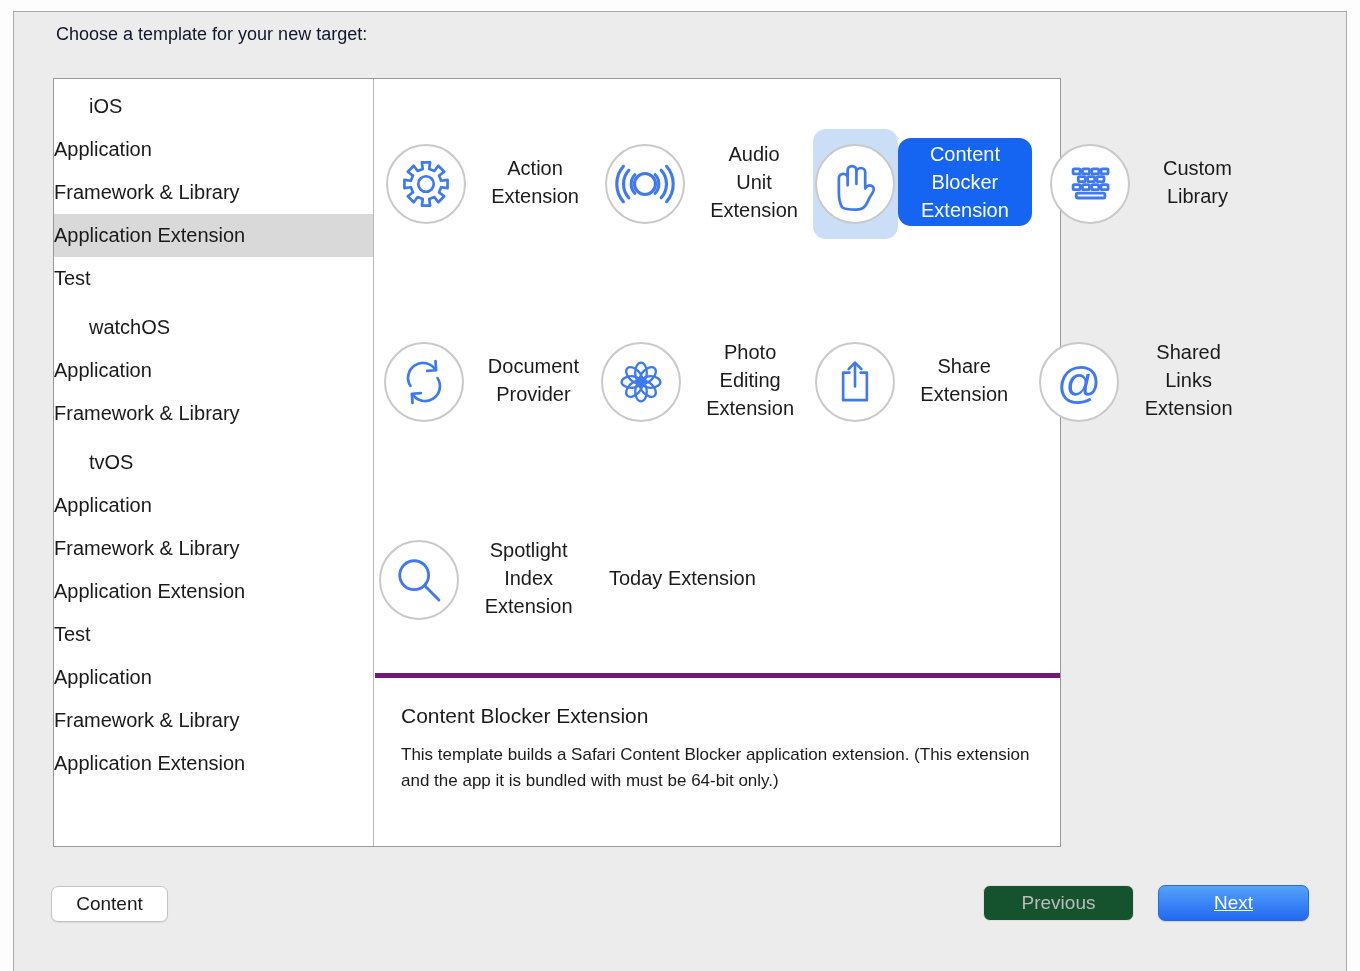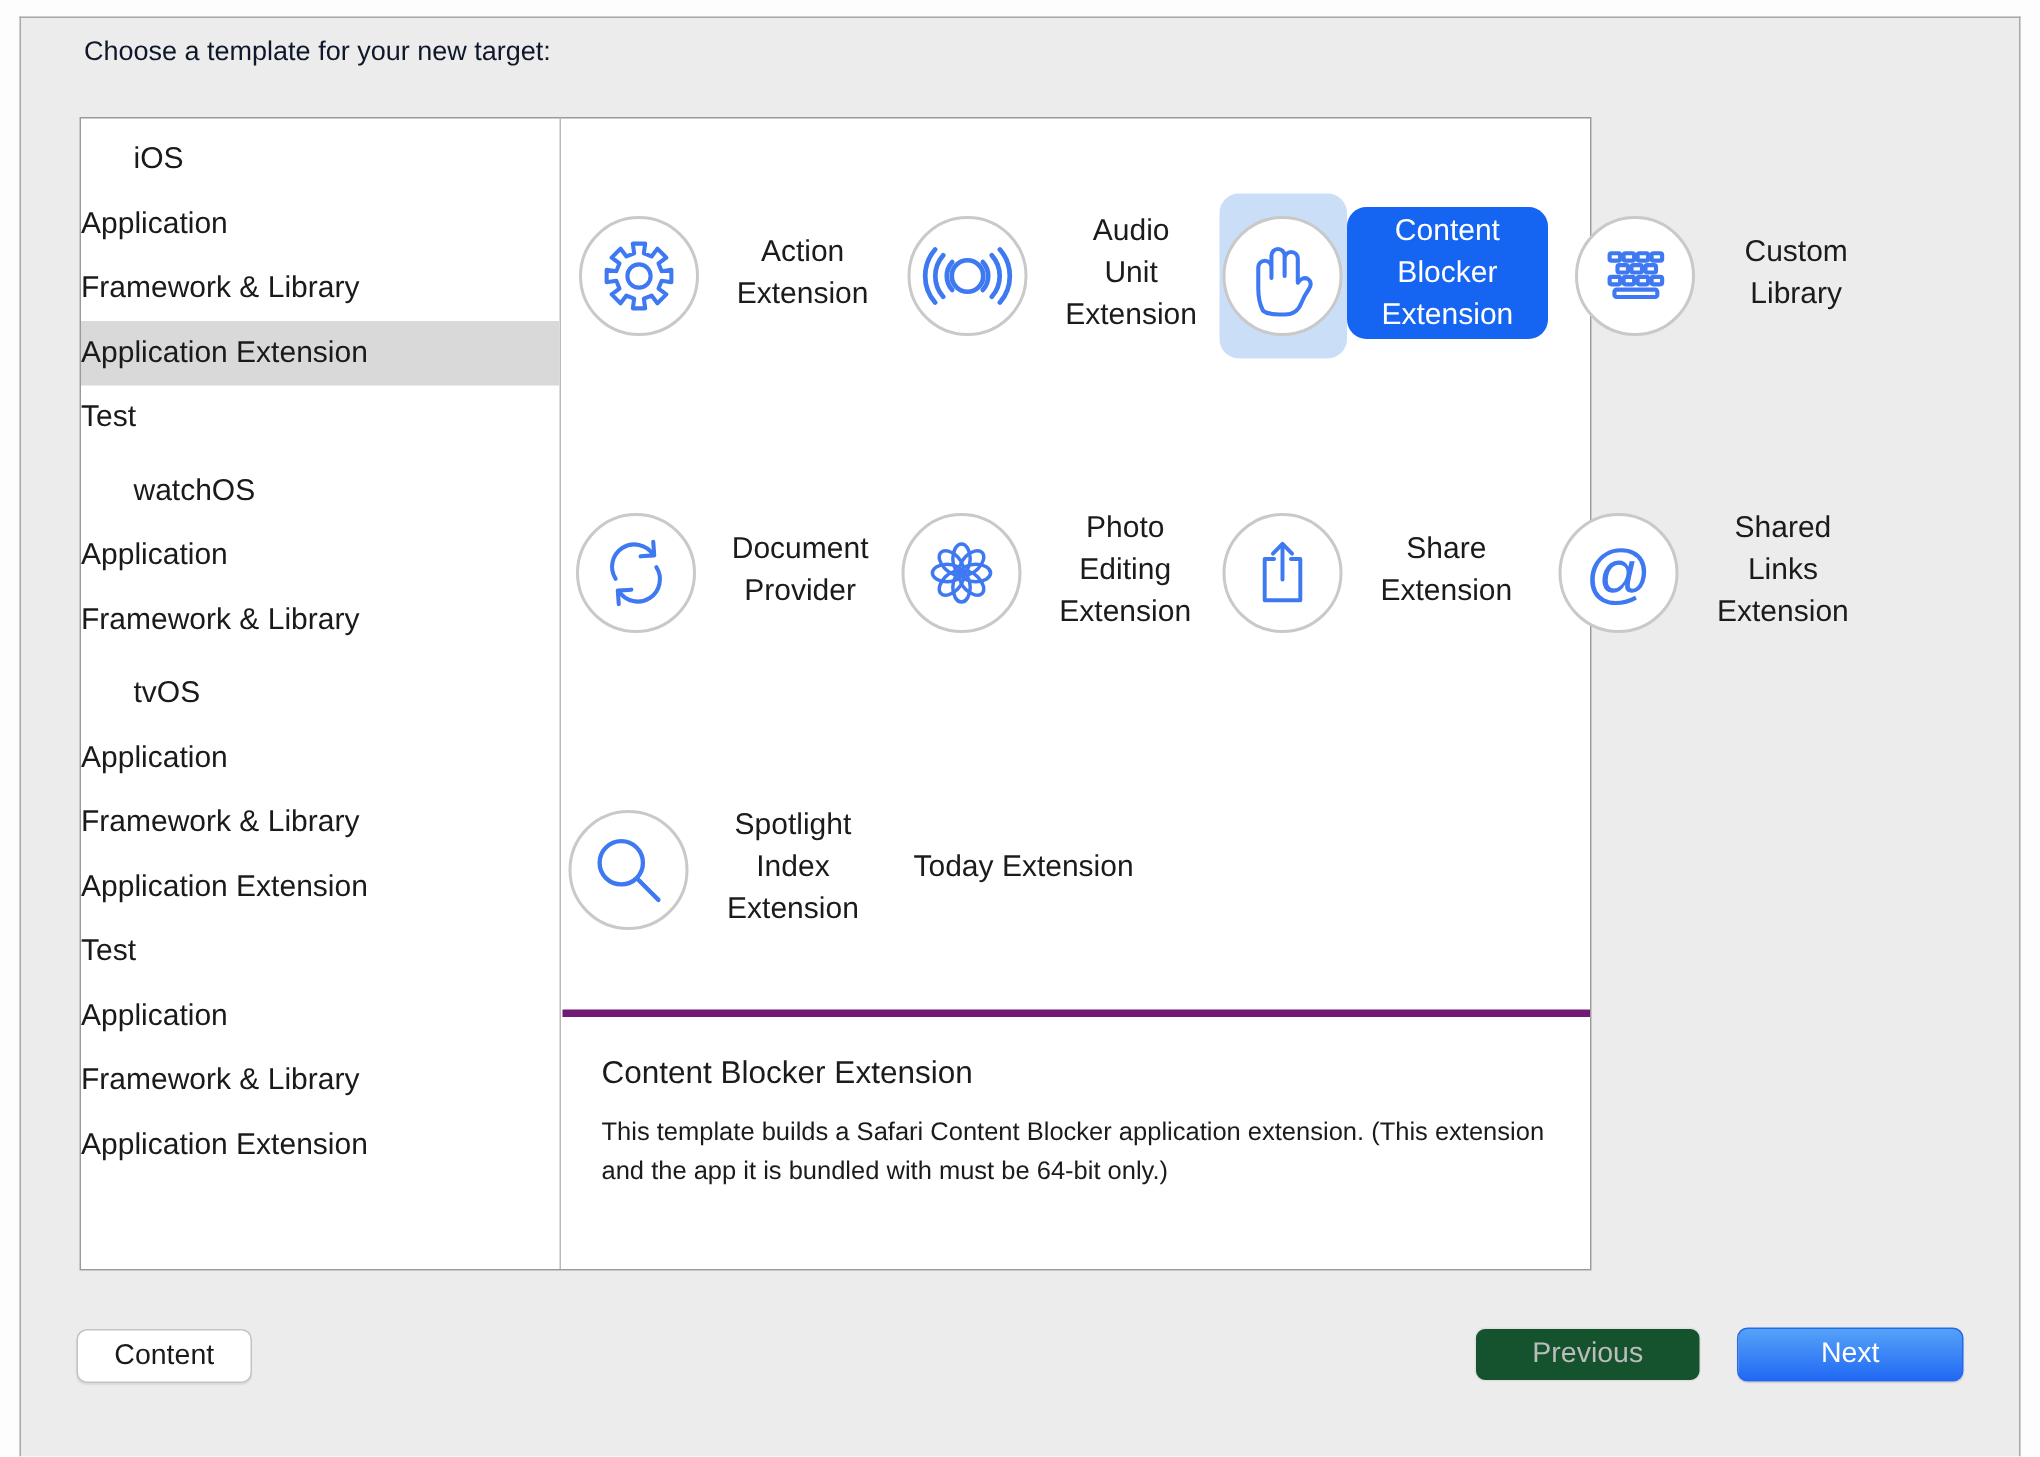--- a/index.html
+++ b/index.html
@@ -48,21 +48,21 @@
   
   .btn { position:absolute; height:36px; border-radius:7px; font-size:19px;
          display:flex; align-items:center; justify-content:center;
          font-family:"Liberation Sans", sans-serif; cursor:default; }
   .btn-cancel { left:37px; top:874px; width:117px; background:#fff;
                 border:1px solid #c4c4c4; color:#1a1a1a; box-shadow:0 1px 1px rgba(0,0,0,.08); }
   .btn-prev   { left:969px; top:873px; width:151px; background:#14532d;
                 border:1px solid #e0e0e0; color:#bcbcbc; }
   .btn-next   { left:1144px; top:873px; width:151px; color:#fff;
                 background:linear-gradient(180deg,#55a2f9 0%,#2169f3 100%);
-                border:1px solid #2668ec; box-shadow:0 1px 1px rgba(0,0,0,.12); }
+                border:1px solid #2668ec; box-shadow:0 1px 1px rgba(0,0,0,.12);text-decoration:underline; }
 </style>
 </head>
 <body>
 
 <div id="screen">
   <div class="sheet">
 
     <div class="prompt">Choose a template for your new target:</div>
 
     <div class="panel">

